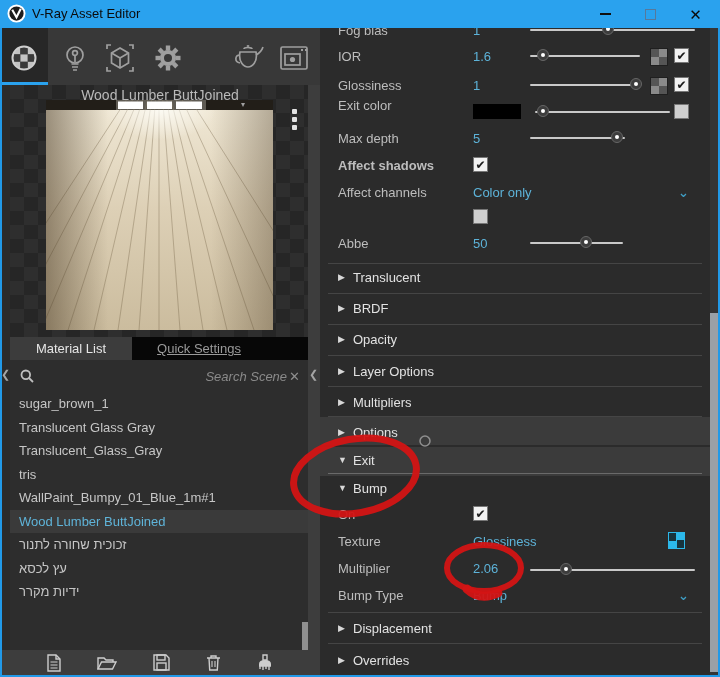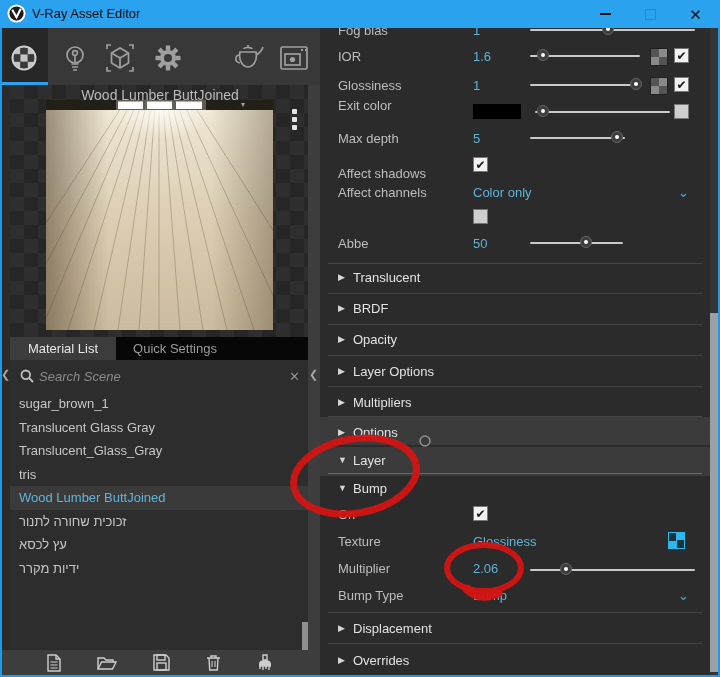--- a/index.html
+++ b/index.html
@@ -26,28 +26,28 @@
   
   .preview-area{position:absolute;left:10px;top:85px;width:300px;height:252px;background:#2e2e2e;
     background-image:linear-gradient(45deg,#262626 25%,transparent 25% 75%,#262626 75%),
                      linear-gradient(45deg,#262626 25%,transparent 25% 75%,#262626 75%);
     background-position:0 0,14px 14px;background-size:28px 28px;}
   .preview-title{position:absolute;left:0;top:2px;width:100%;text-align:center;font-size:14px;color:#b9b9b9;}
   .preview-img{position:absolute;left:36px;top:15px;width:227px;height:230px;display:block;}
   .kebab{position:absolute;left:277px;top:24px;width:14px;display:flex;flex-direction:column;gap:3px;align-items:center;}
   .kebab i{width:5px;height:5px;background:#e4e4e4;border-radius:1px;display:block;}
   .tabsbar{position:absolute;left:10px;top:337px;width:300px;height:23px;background:#070707;display:flex;}
-  .tab{height:23px;display:flex;align-items:center;justify-content:center;padding:0 14px;font-size:13px;}
+  .tab{height:23px;display:flex;align-items:center;justify-content:center;padding:0 22px;font-size:13px;}
   .tab.active{background:#3c3c3c;color:#e6e6e6;width:78px;}
-  .tab.inactive{color:#9a9a9a;width:90px;}
+  .tab.inactive{color:#9a9a9a;width:90px;text-decoration:underline;}
   .searchrow{position:absolute;left:10px;top:360px;width:300px;height:32px;background:#2d2d2d;
              display:flex;align-items:center;border-bottom:1px solid #3a3a3a;}
   .searchrow svg{margin-left:10px;}
   .searchrow input{flex:1;margin-left:3px;background:transparent;border:none;outline:none;
-                   font-style:italic;color:#b0b0b0;font-size:13px;font-family:inherit;}
+                   font-style:italic;color:#b0b0b0;font-size:13px;font-family:inherit;text-align:right;}
   .searchrow input::placeholder{color:#8a8a8a;}
   .search-clear{margin-right:10px;color:#8f8f8f;font-size:13px;font-weight:bold;}
   .matlist{position:absolute;left:10px;top:392px;width:300px;height:258px;background:#2d2d2d;overflow:hidden;}
   .mitem{height:23.5px;display:flex;align-items:center;padding-left:9px;color:#c6c6c6;white-space:nowrap;}
   .mitem.sel{background:#3a3a3a;color:#5fb4d9;}
   .list-thumb{position:absolute;left:302px;top:622px;width:8px;height:28px;background:#8f8f8f;}
   .bottombar{position:absolute;left:0;top:650px;width:320px;height:25px;background:#3d3d3d;
              display:flex;align-items:center;justify-content:space-around;padding:0 28px;box-sizing:border-box;}
   .bbtn svg{stroke:#cdcdcd;fill:none;stroke-width:1.4;display:block;}
   
@@ -258,20 +258,21 @@
     </svg>
     <input type="text" placeholder="Search Scene" style="">
     <span class="search-clear">✕</span>
   </div>
 
   <div class="matlist">
     <div class="mitem">sugar_brown_1</div>
     <div class="mitem">Translucent Glass Gray</div>
     <div class="mitem">Translucent_Glass_Gray</div>
     <div class="mitem">tris</div>
+    <div class="mitem">WallPaint_Bumpy_01_Blue_1m#1</div>
     <div class="mitem sel">Wood Lumber ButtJoined</div>
     <div class="mitem">זכוכית שחורה לתנור</div>
     <div class="mitem">עץ לכסא</div>
     <div class="mitem">ידיות מקרר</div>
   </div>
   <div class="list-thumb"></div>
 
   <div class="bottombar">
     <div class="bbtn">
       <svg width="16" height="18" viewBox="0 0 16 18">
@@ -357,21 +358,21 @@
     <div class="cb un" style="left:354px;top:76px;"></div>
 
     <div class="prow" style="top:97px;">
       <span class="lbl">Max depth</span>
       <span class="val">5</span>
     </div>
     <div class="slider" style="left:210px;top:109px;width:95px;">
         <div class="knob" style="left:92%;"></div>
       </div>
 
-    <div class="prow" style="top:132px;">
+    <div class="prow" style="top:124px;font-weight:bold;">
       <span class="lbl">Affect shadows</span>
     </div>
     <div class="cb" style="left:153px;top:129px;">
         <span>✔</span>
       </div>
 
     <div class="prow" style="top:151px;">
       <span class="lbl">Affect channels</span>
       <span class="val">Color only</span>
     </div>
@@ -417,21 +418,21 @@
 
     <div class="hl" style="top:389px;height:28px;"></div>
     <div class="sect" style="top:391px;">
       <span class="arr">▶</span>
       <span class="sl">Options</span>
     </div>
 
     <div class="hl" style="top:419px;height:29px;"></div>
     <div class="sect" style="top:419px;">
       <span class="arr">▼</span>
-      <span class="sl">Layer</span>
+      <span class="sl">Exit</span>
     </div>
     <div class="sep light" style="top:445px;"></div>
 
     <div class="sect" style="top:447px;">
       <span class="arr">▼</span>
       <span class="sl">Bump</span>
     </div>
 
     <div class="prow" style="top:473px;">
       <span class="lbl">On</span>

